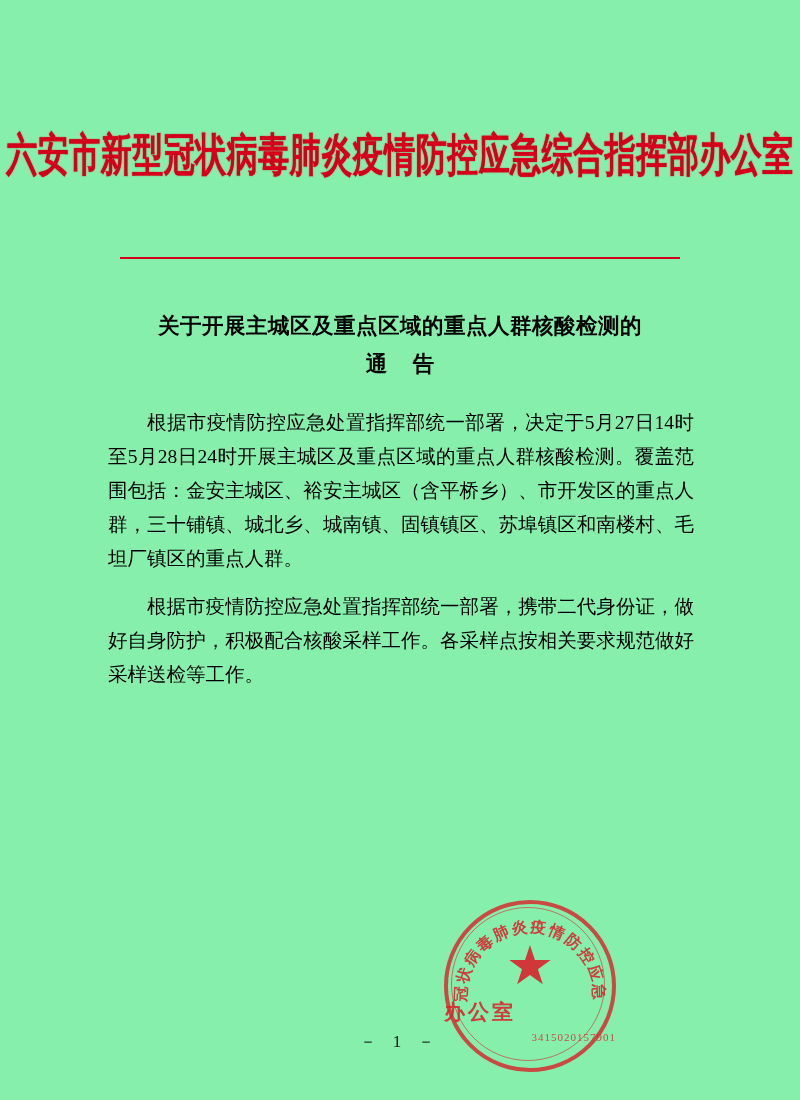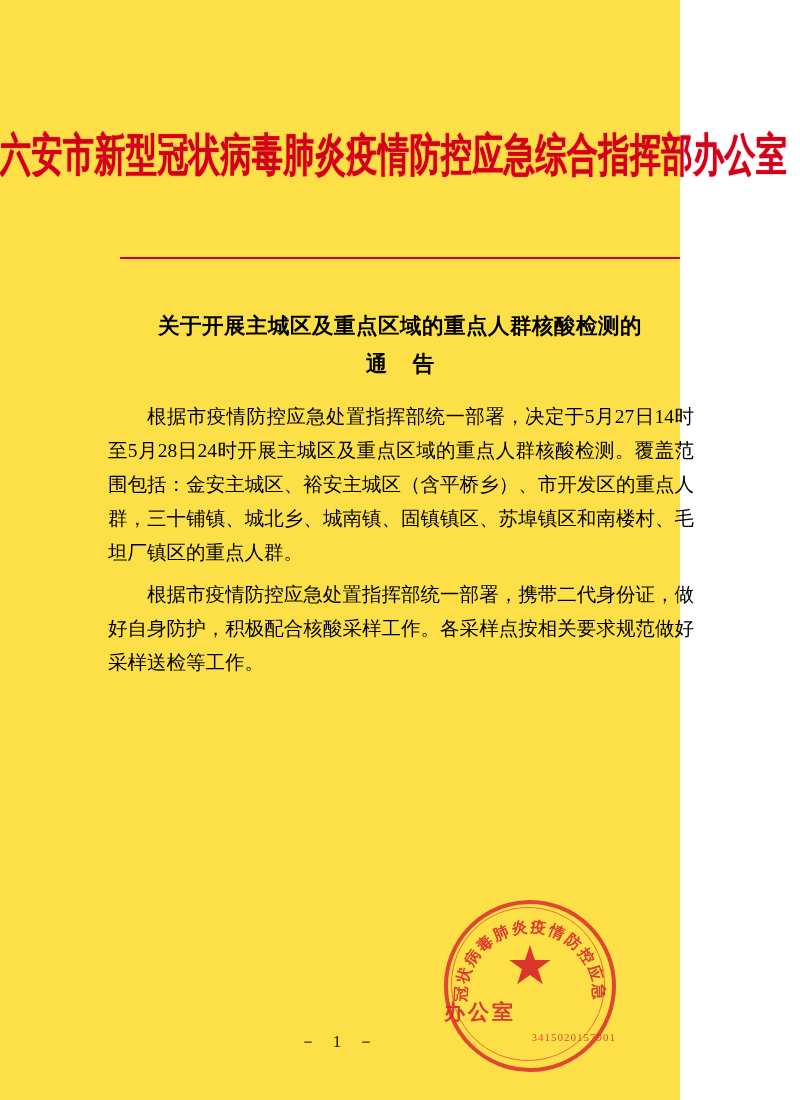--- a/index.html
+++ b/index.html
@@ -10,23 +10,23 @@
   body {
     width: 800px;
     height: 1100px;
     font-family: "Liberation Serif", "DejaVu Serif", serif;
     color: #000000;
     position: relative;
     overflow: hidden;
   }
   .page {
     position: relative;
-    width: 680px;
+    width: 800px;
     height: 1100px;
-    background: #fde047;
+    background: #86efac;
   }
   .doc-header {
     position: absolute;
     left: 0;
     right: 0;
     top: 128px;
     text-align: center;
   }
   .doc-header .title-text {
     display: inline-block;
@@ -71,21 +71,21 @@
     left: 108px;
     width: 586px;
     top: 392px;
     font-size: 19.5px;
     line-height: 34px;
     text-align: justify;
     text-justify: inter-ideograph;
     color: #000;
   }
   .body-text p {
-    margin: 8px 0 0 0;
+    margin: 14px 0 0 0;
     text-indent: 2em;
   }
   .date-line {
     position: absolute;
     left: 108px;
     width: 586px;
     top: 992px;
     font-size: 19px;
     text-align: center;
     letter-spacing: 2px;

